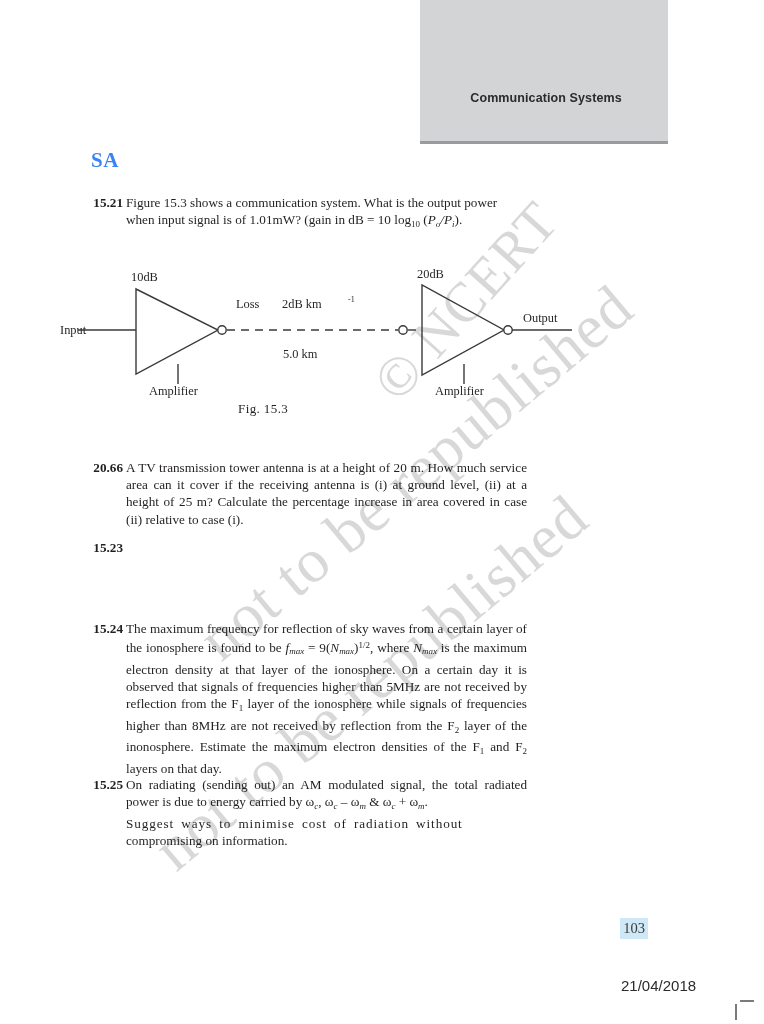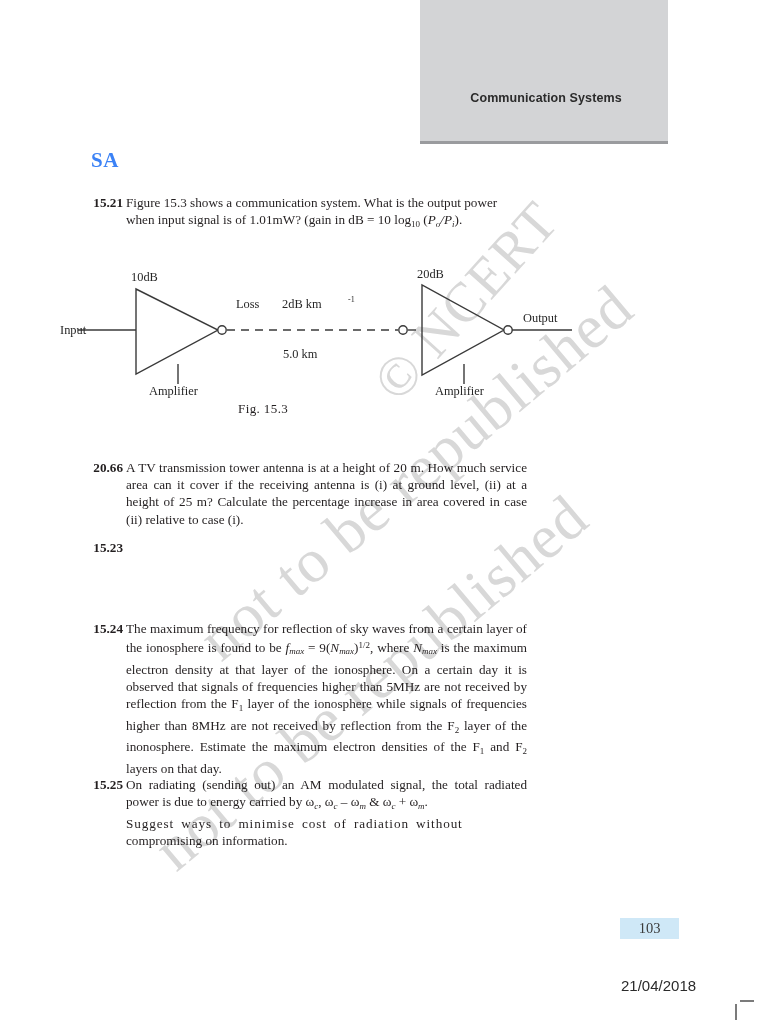--- a/index.html
+++ b/index.html
@@ -153,21 +153,21 @@
     top: 401px;
     font-size: 13px;
     letter-spacing: 0.4px;
   }
 
   
   #page-number {
     position: absolute;
     left: 620px;
     top: 918px;
-    width: 59px;
+    width: 28px;
     height: 21px;
     background: #cfe8f7;
     text-align: center;
     font-size: 14.5px;
     line-height: 21px;
     color: #3b3b3b;
     z-index: 3;
   }
   #print-date {
     position: absolute;

